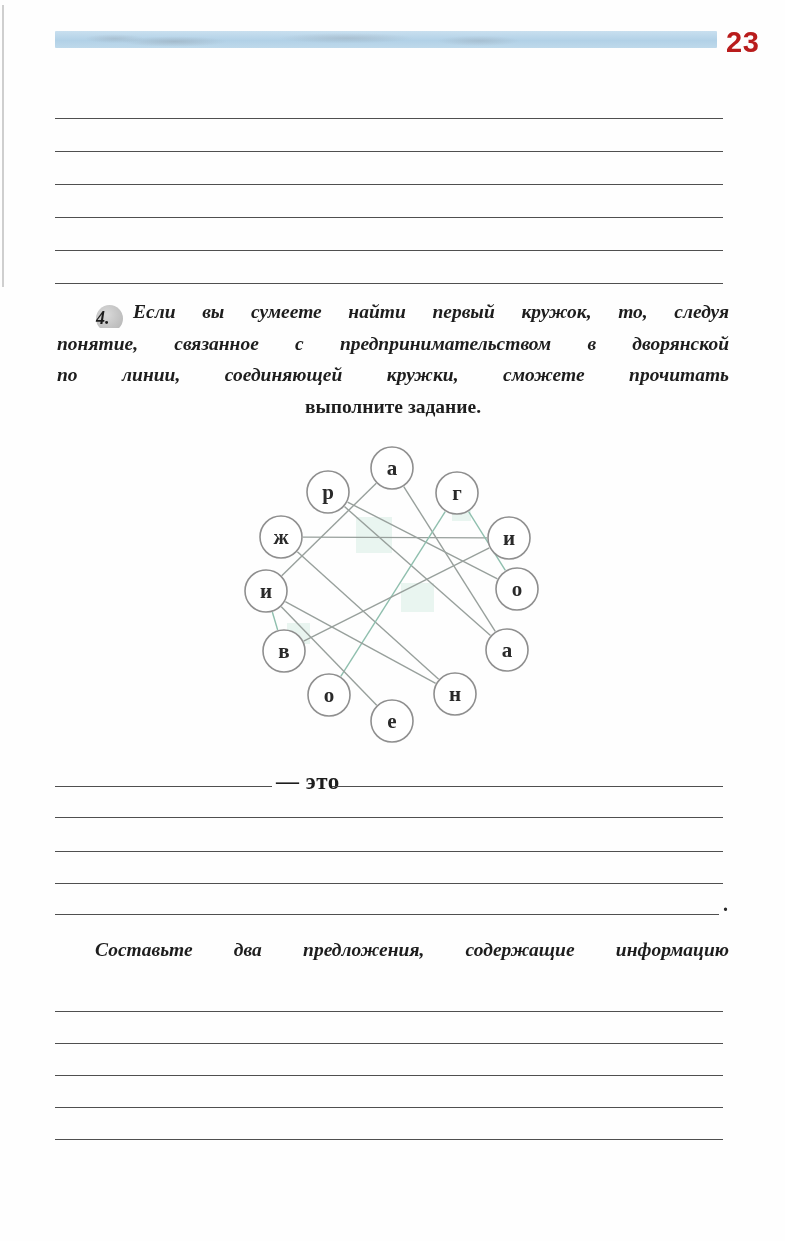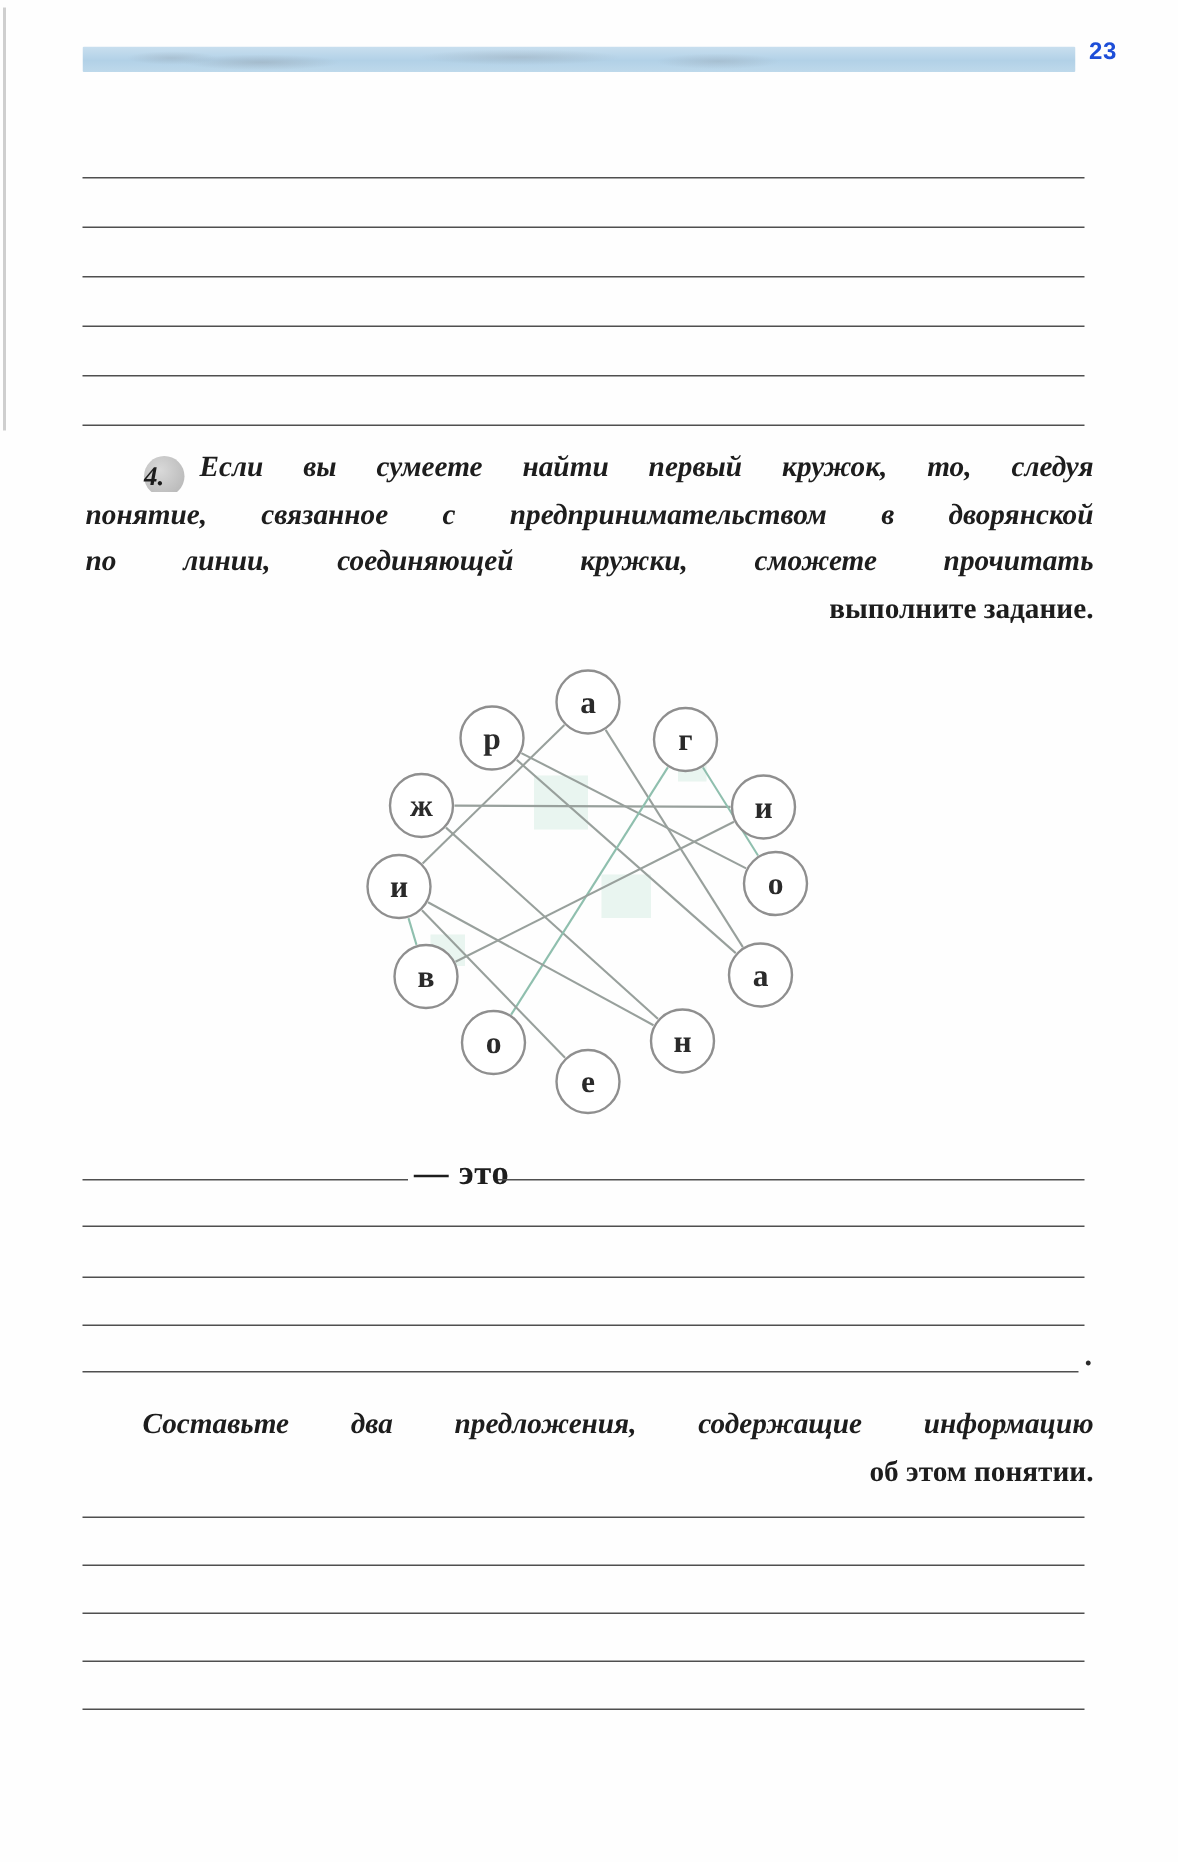--- a/index.html
+++ b/index.html
@@ -15,33 +15,33 @@
       radial-gradient(ellipse 70px 7px at 18% 62%, rgba(140,150,160,.38), transparent 75%),
       radial-gradient(ellipse 90px 7px at 44% 42%, rgba(140,150,160,.32), transparent 75%),
       radial-gradient(ellipse 55px 7px at 64% 58%, rgba(140,150,160,.30), transparent 75%),
       radial-gradient(ellipse 40px 6px at 9% 45%, rgba(140,150,160,.30), transparent 75%),
       linear-gradient(180deg,#c9dfef 0%,#b2d1e7 55%,#bed9eb 100%);
     border-radius:1px;
   }
   .page-number{
     position:absolute;left:726px;top:26px;
     font-family:"Liberation Sans","DejaVu Sans",sans-serif;
-    font-weight:bold;font-size:16px;color:#1d4ed8;letter-spacing:.5px;
+    font-weight:bold;font-size:29px;color:#b91c1c;letter-spacing:.5px;
   }
   .rule{position:absolute;left:55px;width:668px;height:0;border-top:1.6px solid #4f4f4f;}
   .wseg{position:absolute;height:0;border-top:1.6px solid #4f4f4f;}
   .para{
     position:absolute;left:57px;width:672px;color:#1d1d1d;
     font-weight:600;font-size:19.5px;
   }
   .para .jline{
     text-align:justify;text-align-last:justify;
     line-height:31.5px;height:31.5px;overflow:hidden;white-space:normal;font-style:italic;
   }
-  .para .lline{text-align:right;line-height:31.5px;height:31.5px;}
+  .para .lline{text-align:center;line-height:31.5px;height:31.5px;}
   .task-badge{
     display:inline-block;width:27px;height:27px;border-radius:50%;
     background:radial-gradient(circle at 40% 35%,#d9d9d9,#bdbdbd 70%,#b2b2b2);
     text-align:center;line-height:27px;font-size:18px;font-weight:bold;color:#1c1c1c;
     margin-left:39px;margin-right:10px;vertical-align:-6px;
   }
   .eto-label{
     position:absolute;left:276px;top:769px;font-weight:600;font-size:23px;color:#1d1d1d;
     letter-spacing:.5px;
   }
@@ -144,20 +144,19 @@
 <div class="wseg" style="left:332px;top:786px;width:391px"></div>
 
 <div class="rule" style="top:817px"></div>
 <div class="rule" style="top:851px"></div>
 <div class="rule" style="top:883px"></div>
 <div class="rule" style="top:914px;width:664px"></div>
 <div class="end-period">.</div>
 
 <div class="para" style="top:934px" id="task2-para">
     <div class="jline" style="text-indent: 38px;">Составьте два предложения, содержащие информацию</div>
-    <div class="lline">об этом понятии.</div>
   </div>
 
 <div class="rule" style="top:1011px"></div>
 <div class="rule" style="top:1043px"></div>
 <div class="rule" style="top:1075px"></div>
 <div class="rule" style="top:1107px"></div>
 <div class="rule" style="top:1139px"></div>
 
 </body></html>

